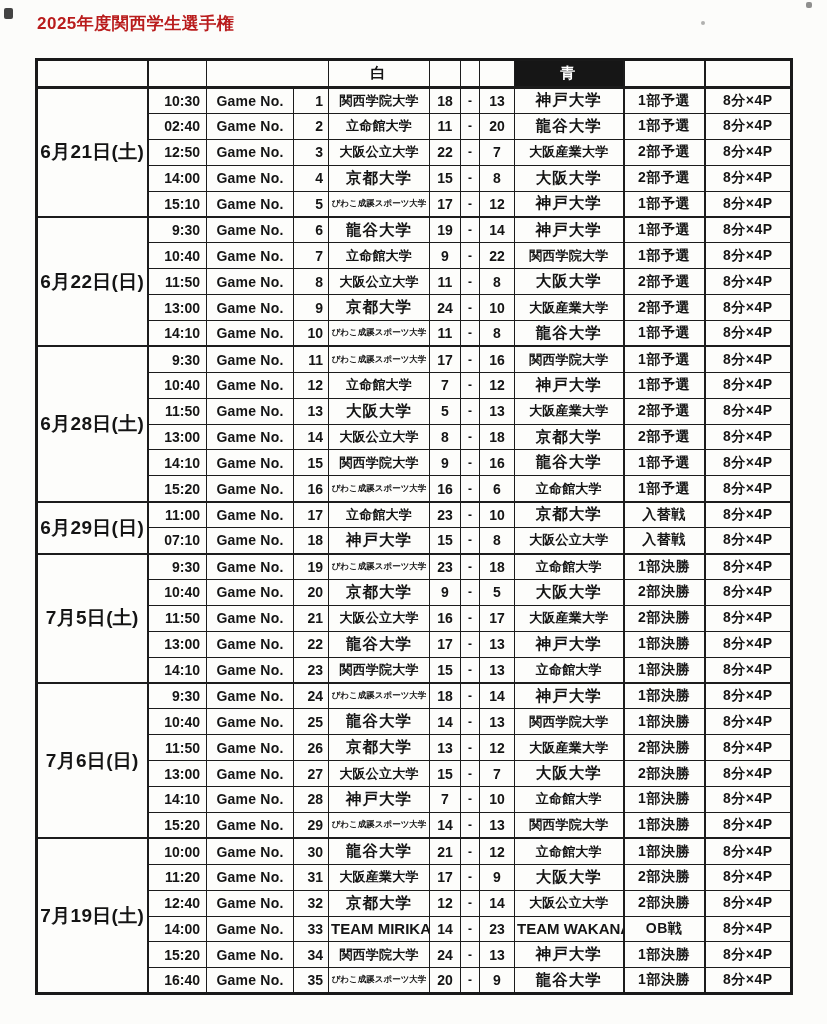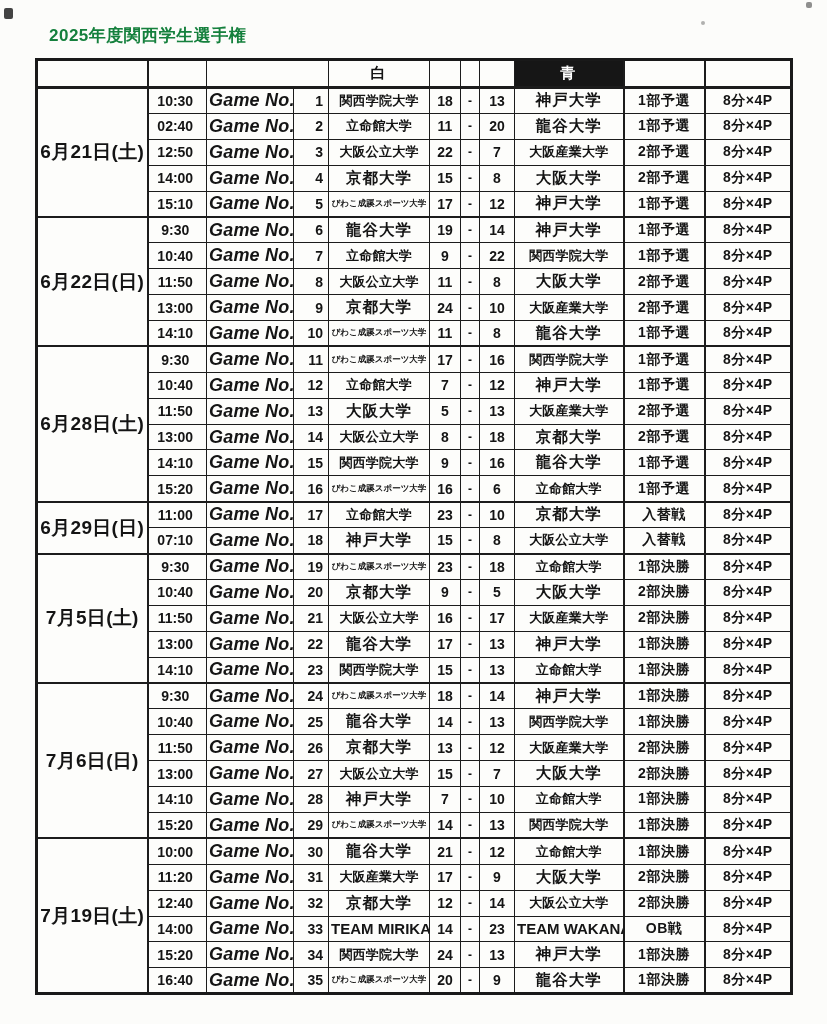--- a/index.html
+++ b/index.html
@@ -7,22 +7,22 @@
     width:827px;height:1024px;
     background:#fcfcfa;
     font-family:"Liberation Sans","DejaVu Sans",sans-serif;
     color:#141414;
     position:relative;
     overflow:hidden;
   }
   .page{position:absolute;inset:0;}
   .speck{position:absolute;background:#222;border-radius:2px;opacity:.85;}
   .title{
-    position:absolute;left:37px;top:12px;margin:12px;
-    font-size:17px;font-weight:bold;letter-spacing:.5px;color:#15803d;
+    position:absolute;left:37px;top:12px;margin:0;
+    font-size:17px;font-weight:bold;letter-spacing:.5px;color:#b91c1c;
   }
   table.sched{
     position:absolute;left:35px;top:58px;width:755px;
     border-collapse:collapse;table-layout:fixed;
     border:3px solid #191919;
     background:#fdfdfb;
   }
   td,th{
     border:1.5px solid #1c1c1c;
     padding:0 2px;
@@ -30,22 +30,22 @@
     font-weight:600;font-size:14px;color:#141414;
     white-space:nowrap;overflow:hidden;
   }
   thead tr{height:28px;}
   tbody tr{height:25.9px;}
   thead th{border-bottom-width:3px;font-size:15px;}
   .h-blue{background:#161616;color:#ffffff;letter-spacing:2px;}
   .h-white{letter-spacing:2px;}
   tr.block-start td{border-top-width:2.5px;}
   .c-date{border-right-width:2.5px;font-size:19px;letter-spacing:.3px;}
-  .c-time{padding-right:6px;font-size:14px;}
-  .c-glabel{font-size:18px;letter-spacing:.2px;font-style:italic;}
+  .c-time{text-align:right;padding-right:6px;font-size:14px;}
+  .c-glabel{font-size:14px;letter-spacing:.2px;}
   .c-gnum{text-align:right;padding-right:5px;}
   .c-score{font-size:14px;}
   .c-sep{font-size:12px;padding:0;}
   .c-blue{border-right-width:2.5px;}
   .c-round{border-right-width:2px;font-size:14px;letter-spacing:.5px;}
   .c-format{font-size:14px;letter-spacing:.5px;}
   .t-lg{font-size:15.5px;letter-spacing:1px;margin-top:28px;}
   .t-md{font-size:13px;letter-spacing:.2px;}
   .t-xs{font-size:8.5px;font-family:Liberation Mono, monospace;}
   .t-latin{font-size:15px;}

